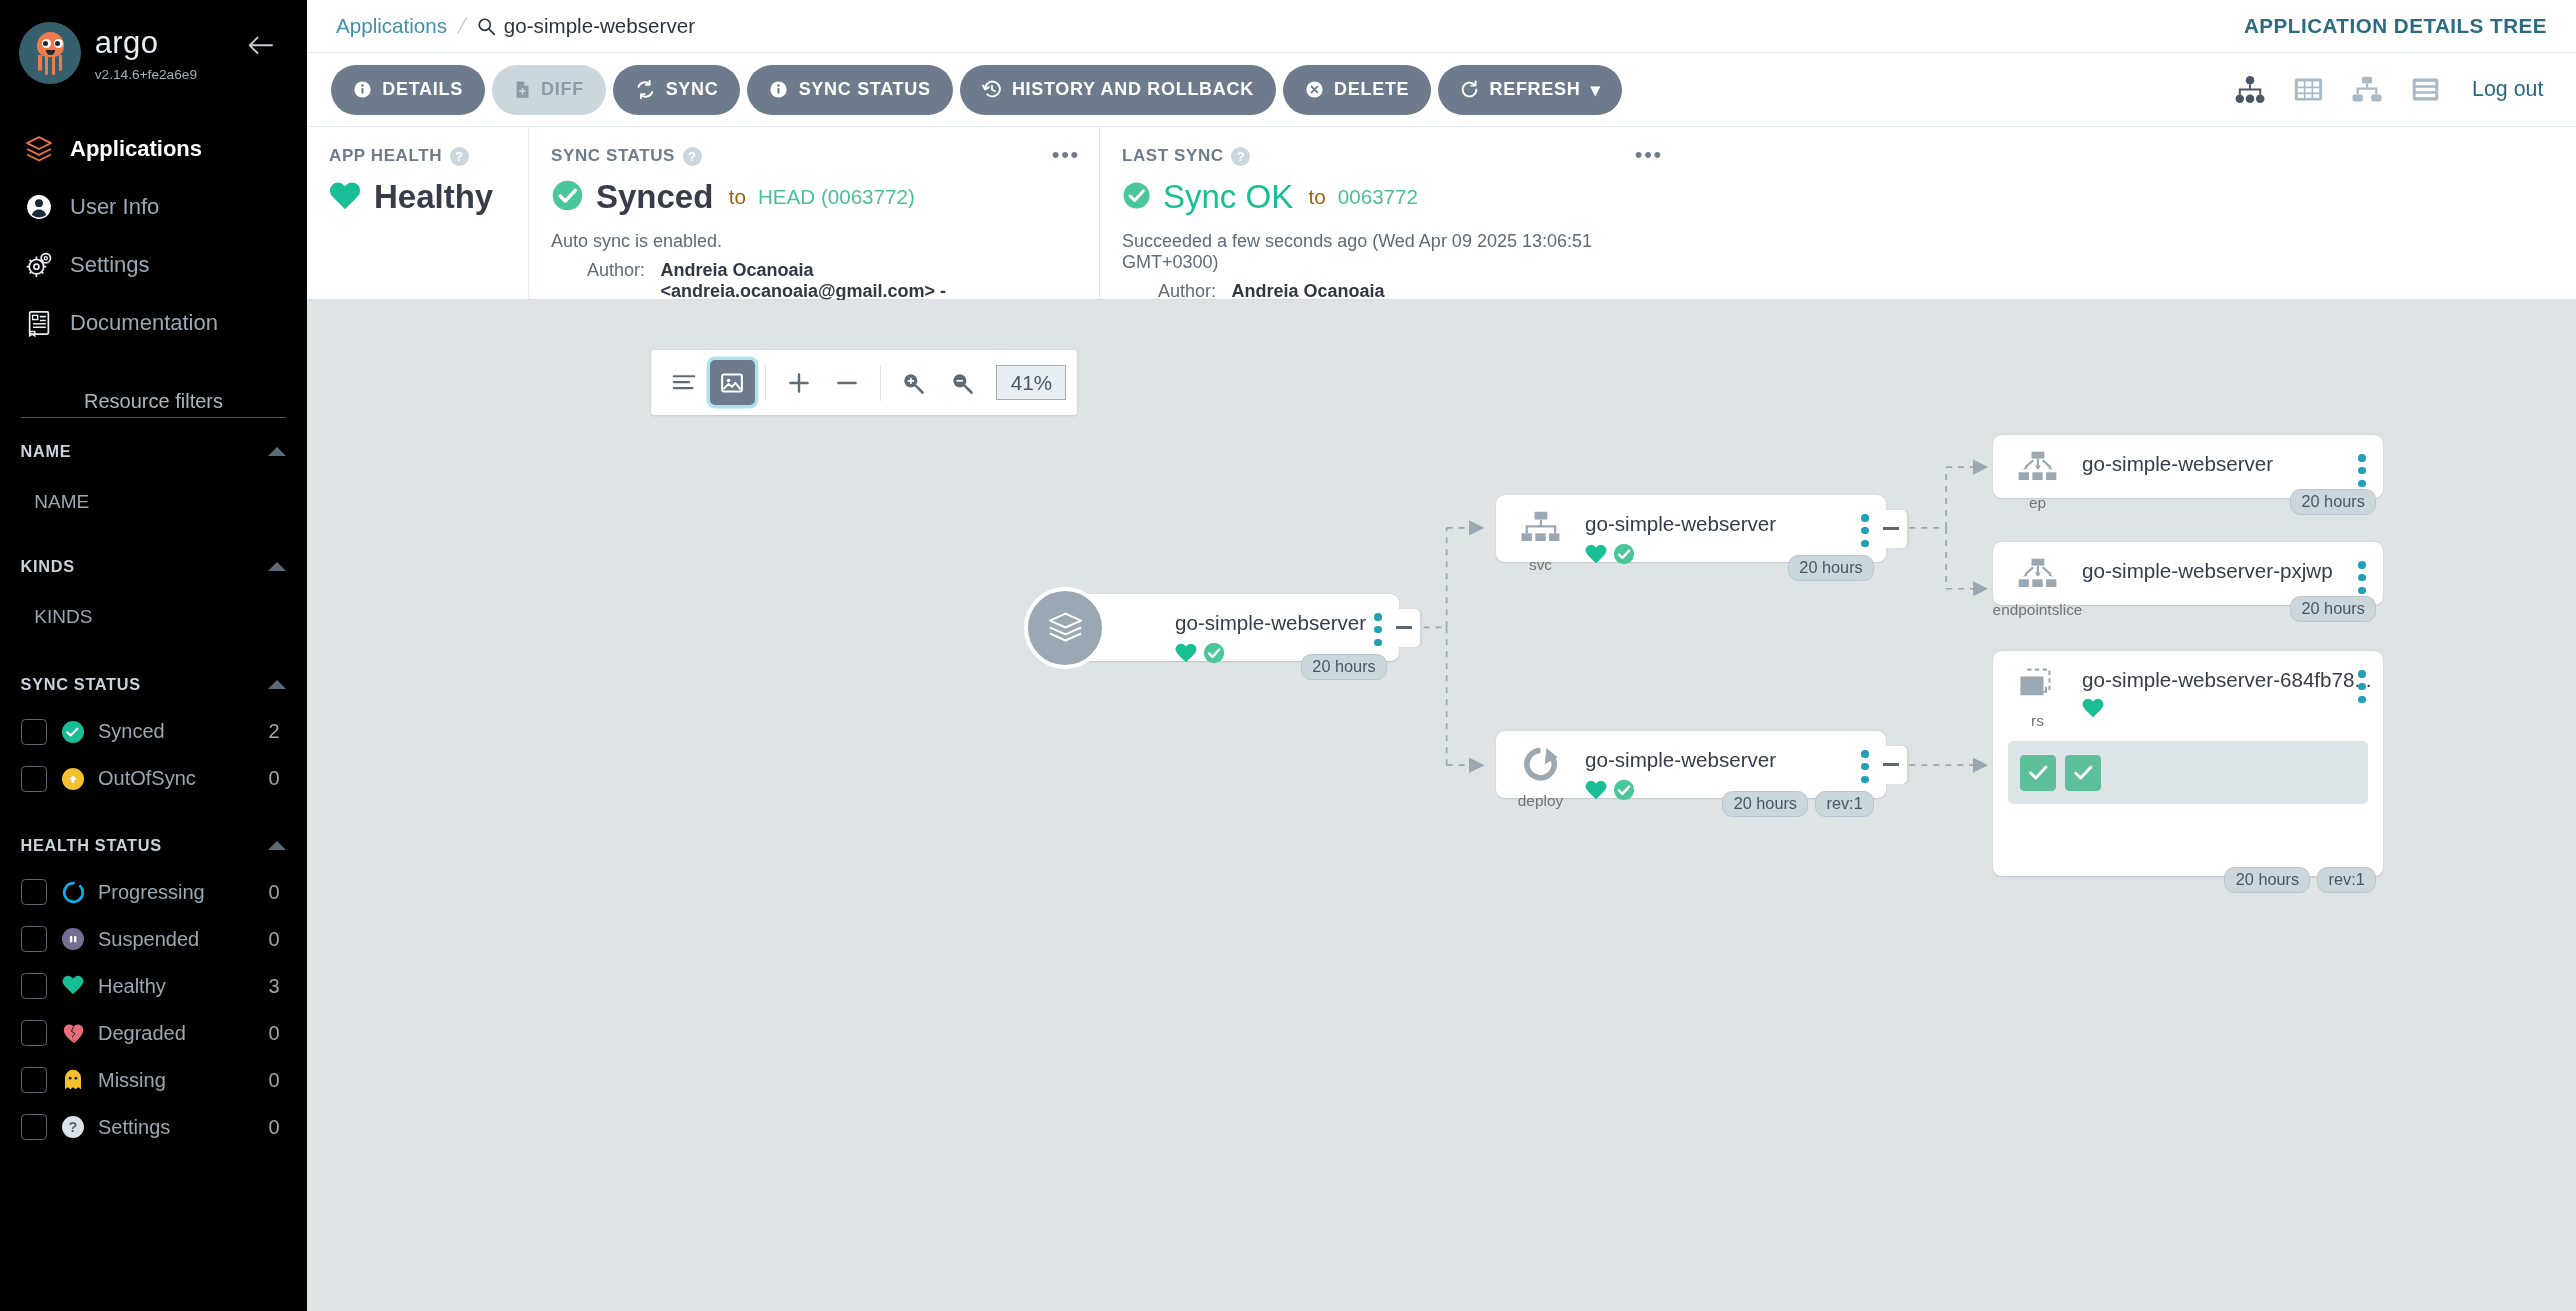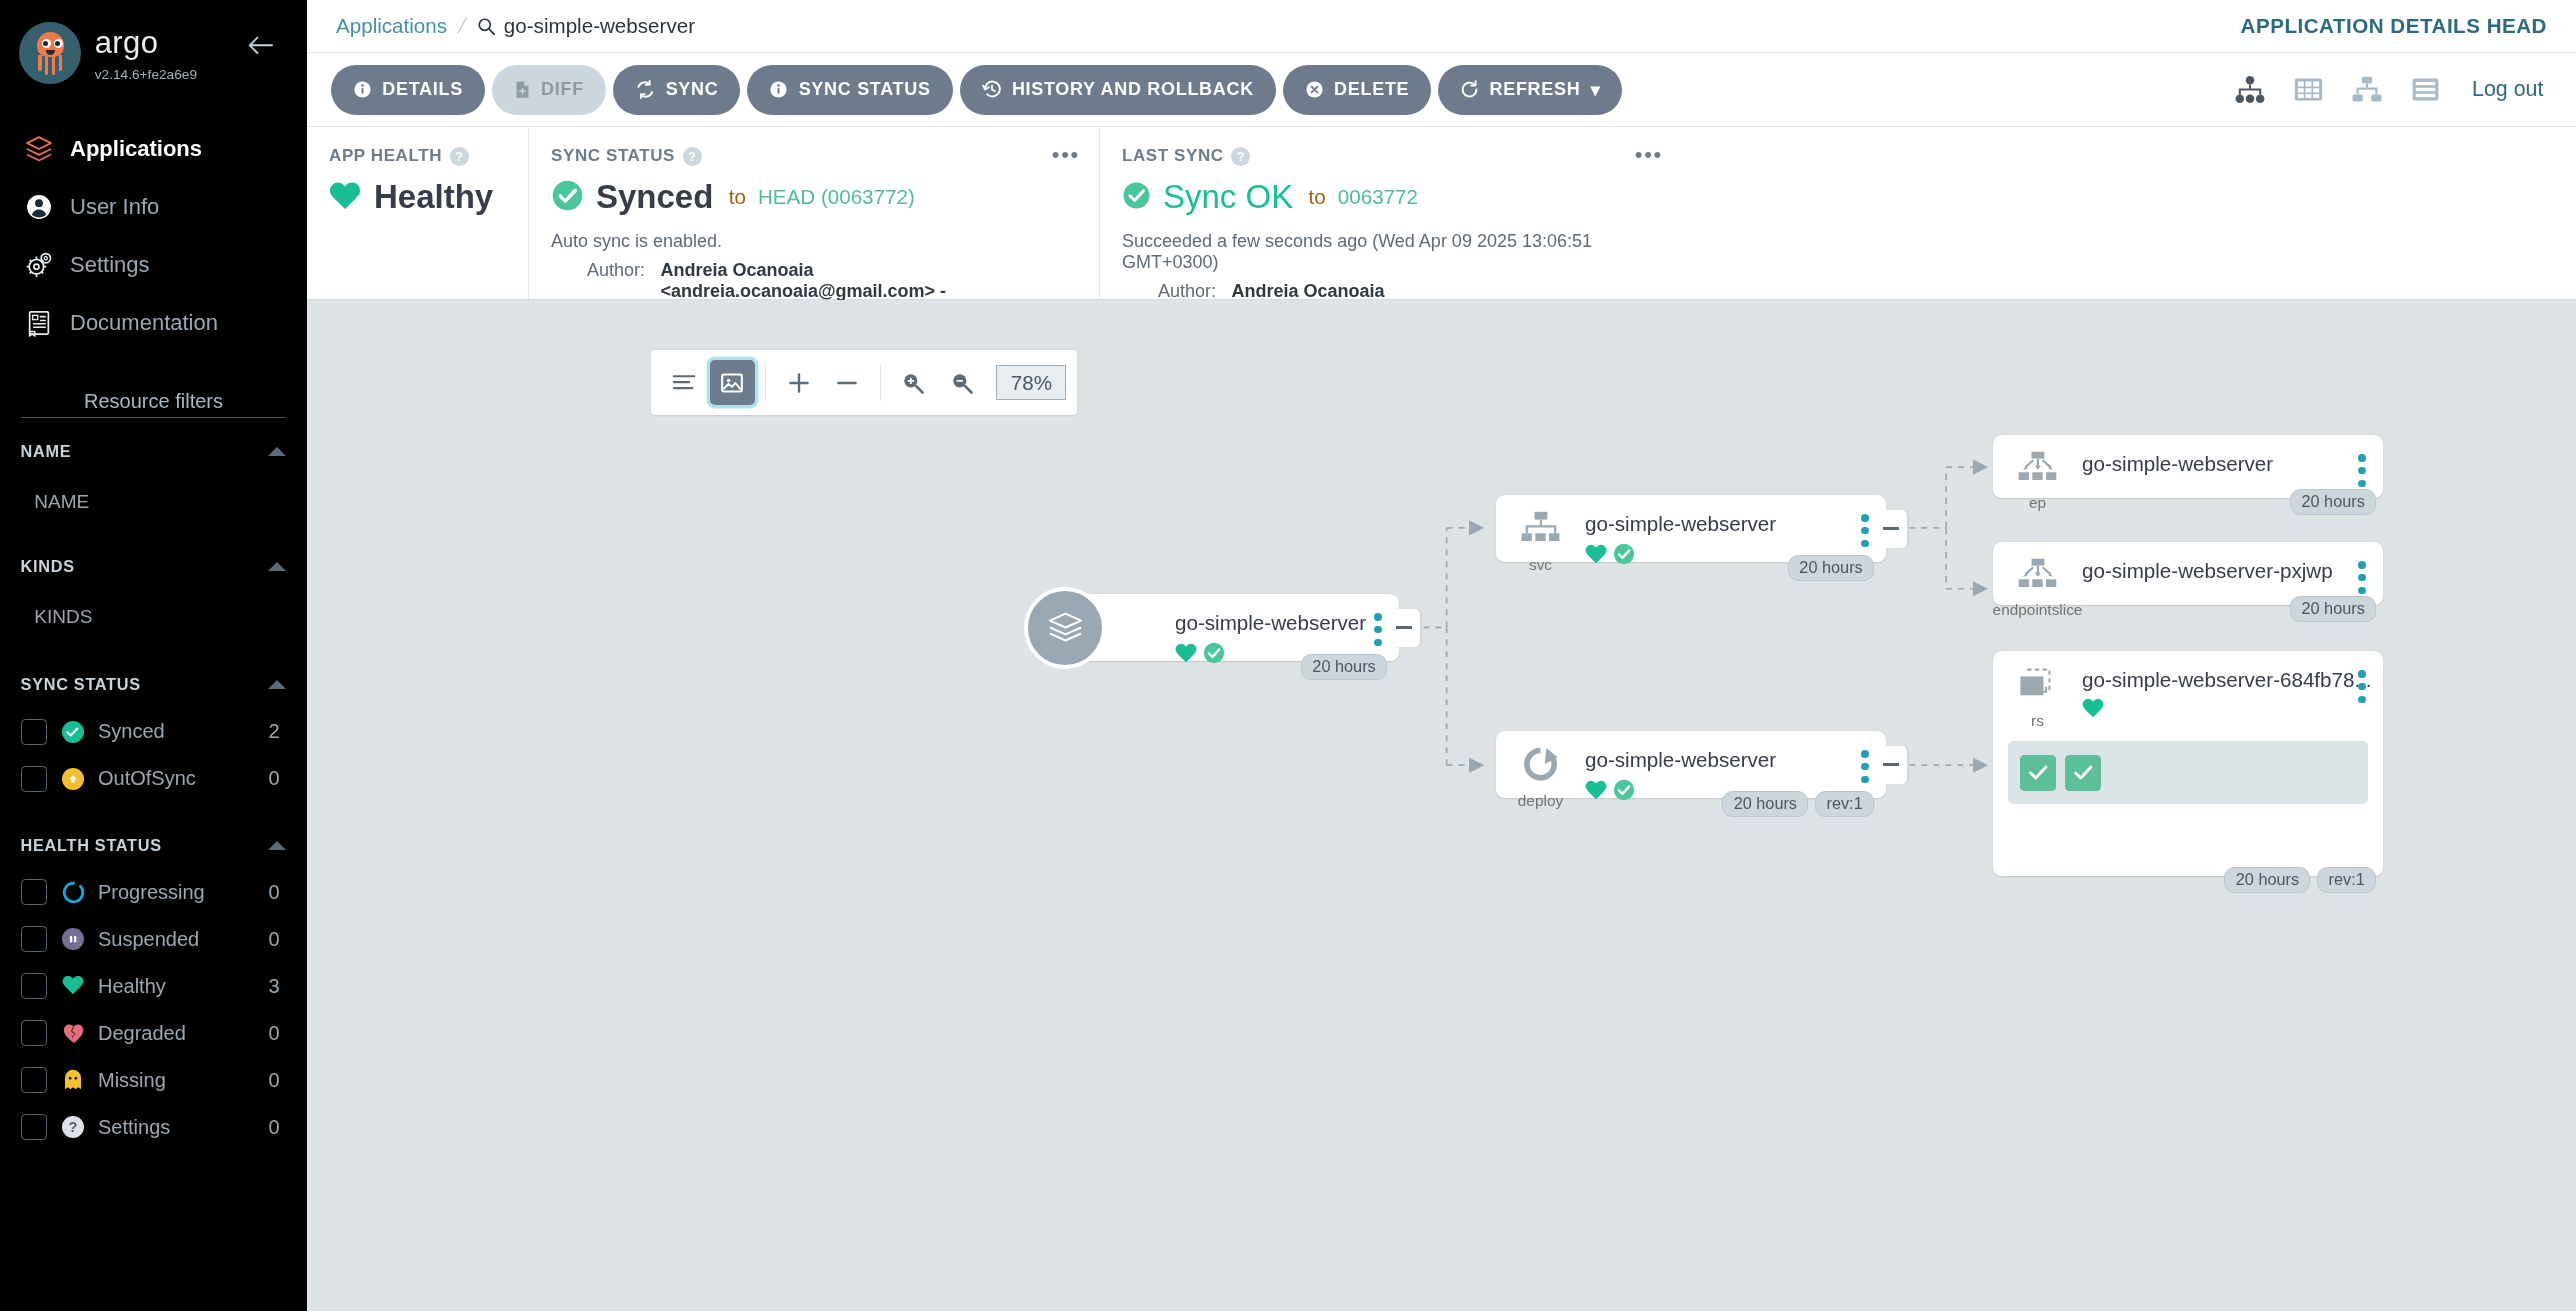--- a/index.html
+++ b/index.html
@@ -459,21 +459,21 @@
       <span class="crumb-sep">/</span>
       <span class="crumb-cur">
         <span class="mini-search">
           <svg width="19" height="19" viewBox="0 0 22 22">
               <circle cx="9" cy="9" r="6.4" fill="none" stroke="#2b3440" stroke-width="2"></circle>
               <path d="M13.8 13.8 L20 20" stroke="#2b3440" stroke-width="2" stroke-linecap="round"></path>
             </svg>
         </span>
         <span>go-simple-webserver</span>
       </span>
-      <span class="adt-title">APPLICATION DETAILS HEAD</span>
+      <span class="adt-title">APPLICATION DETAILS TREE</span>
     </div>
 
     <div class="toolbar">
       <button class="btn">
         <span class="bi">
           <svg width="19" height="19" viewBox="0 0 22 22">
               <circle cx="11" cy="11" r="9.4" fill="#fff"></circle>
               <rect x="9.8" y="9" width="2.4" height="7" rx="1.2" fill="#6d7b8d"></rect>
               <circle cx="11" cy="6.4" r="1.5" fill="#6d7b8d"></circle>
             </svg>
@@ -717,21 +717,21 @@
             <path d="M18.3 18.3 L26 26" stroke="#5d6b77" stroke-width="3" stroke-linecap="round"></path>
           </svg>
         </div>
         <div class="gt-btn">
           <svg width="26" height="26" viewBox="0 0 30 30">
             <circle cx="12.5" cy="12.5" r="7.6" fill="#5d6b77"></circle>
             <path d="M8.8 12.5h7.4" stroke="#fff" stroke-width="2"></path>
             <path d="M18.3 18.3 L26 26" stroke="#5d6b77" stroke-width="3" stroke-linecap="round"></path>
           </svg>
         </div>
-        <div class="gt-zoomval">78%</div>
+        <div class="gt-zoomval">41%</div>
       </div>
 
       <div class="node" style="left:758px; top:294px; width:334px; height:67px;">
         <div class="app-node-circle">
           <svg width="45" height="45" viewBox="0 0 52 52">
             <path d="M26 10 L44 18 L26 26 L8 18 Z" fill="none" stroke="#fff" stroke-width="2.4" stroke-linejoin="round"></path>
             <path d="M8 26 L26 34 L44 26" fill="none" stroke="#fff" stroke-width="2.4" stroke-linejoin="round"></path>
             <path d="M8 33 L26 41 L44 33" fill="none" stroke="#fff" stroke-width="2.4" stroke-linejoin="round"></path>
           </svg>
         </div>

